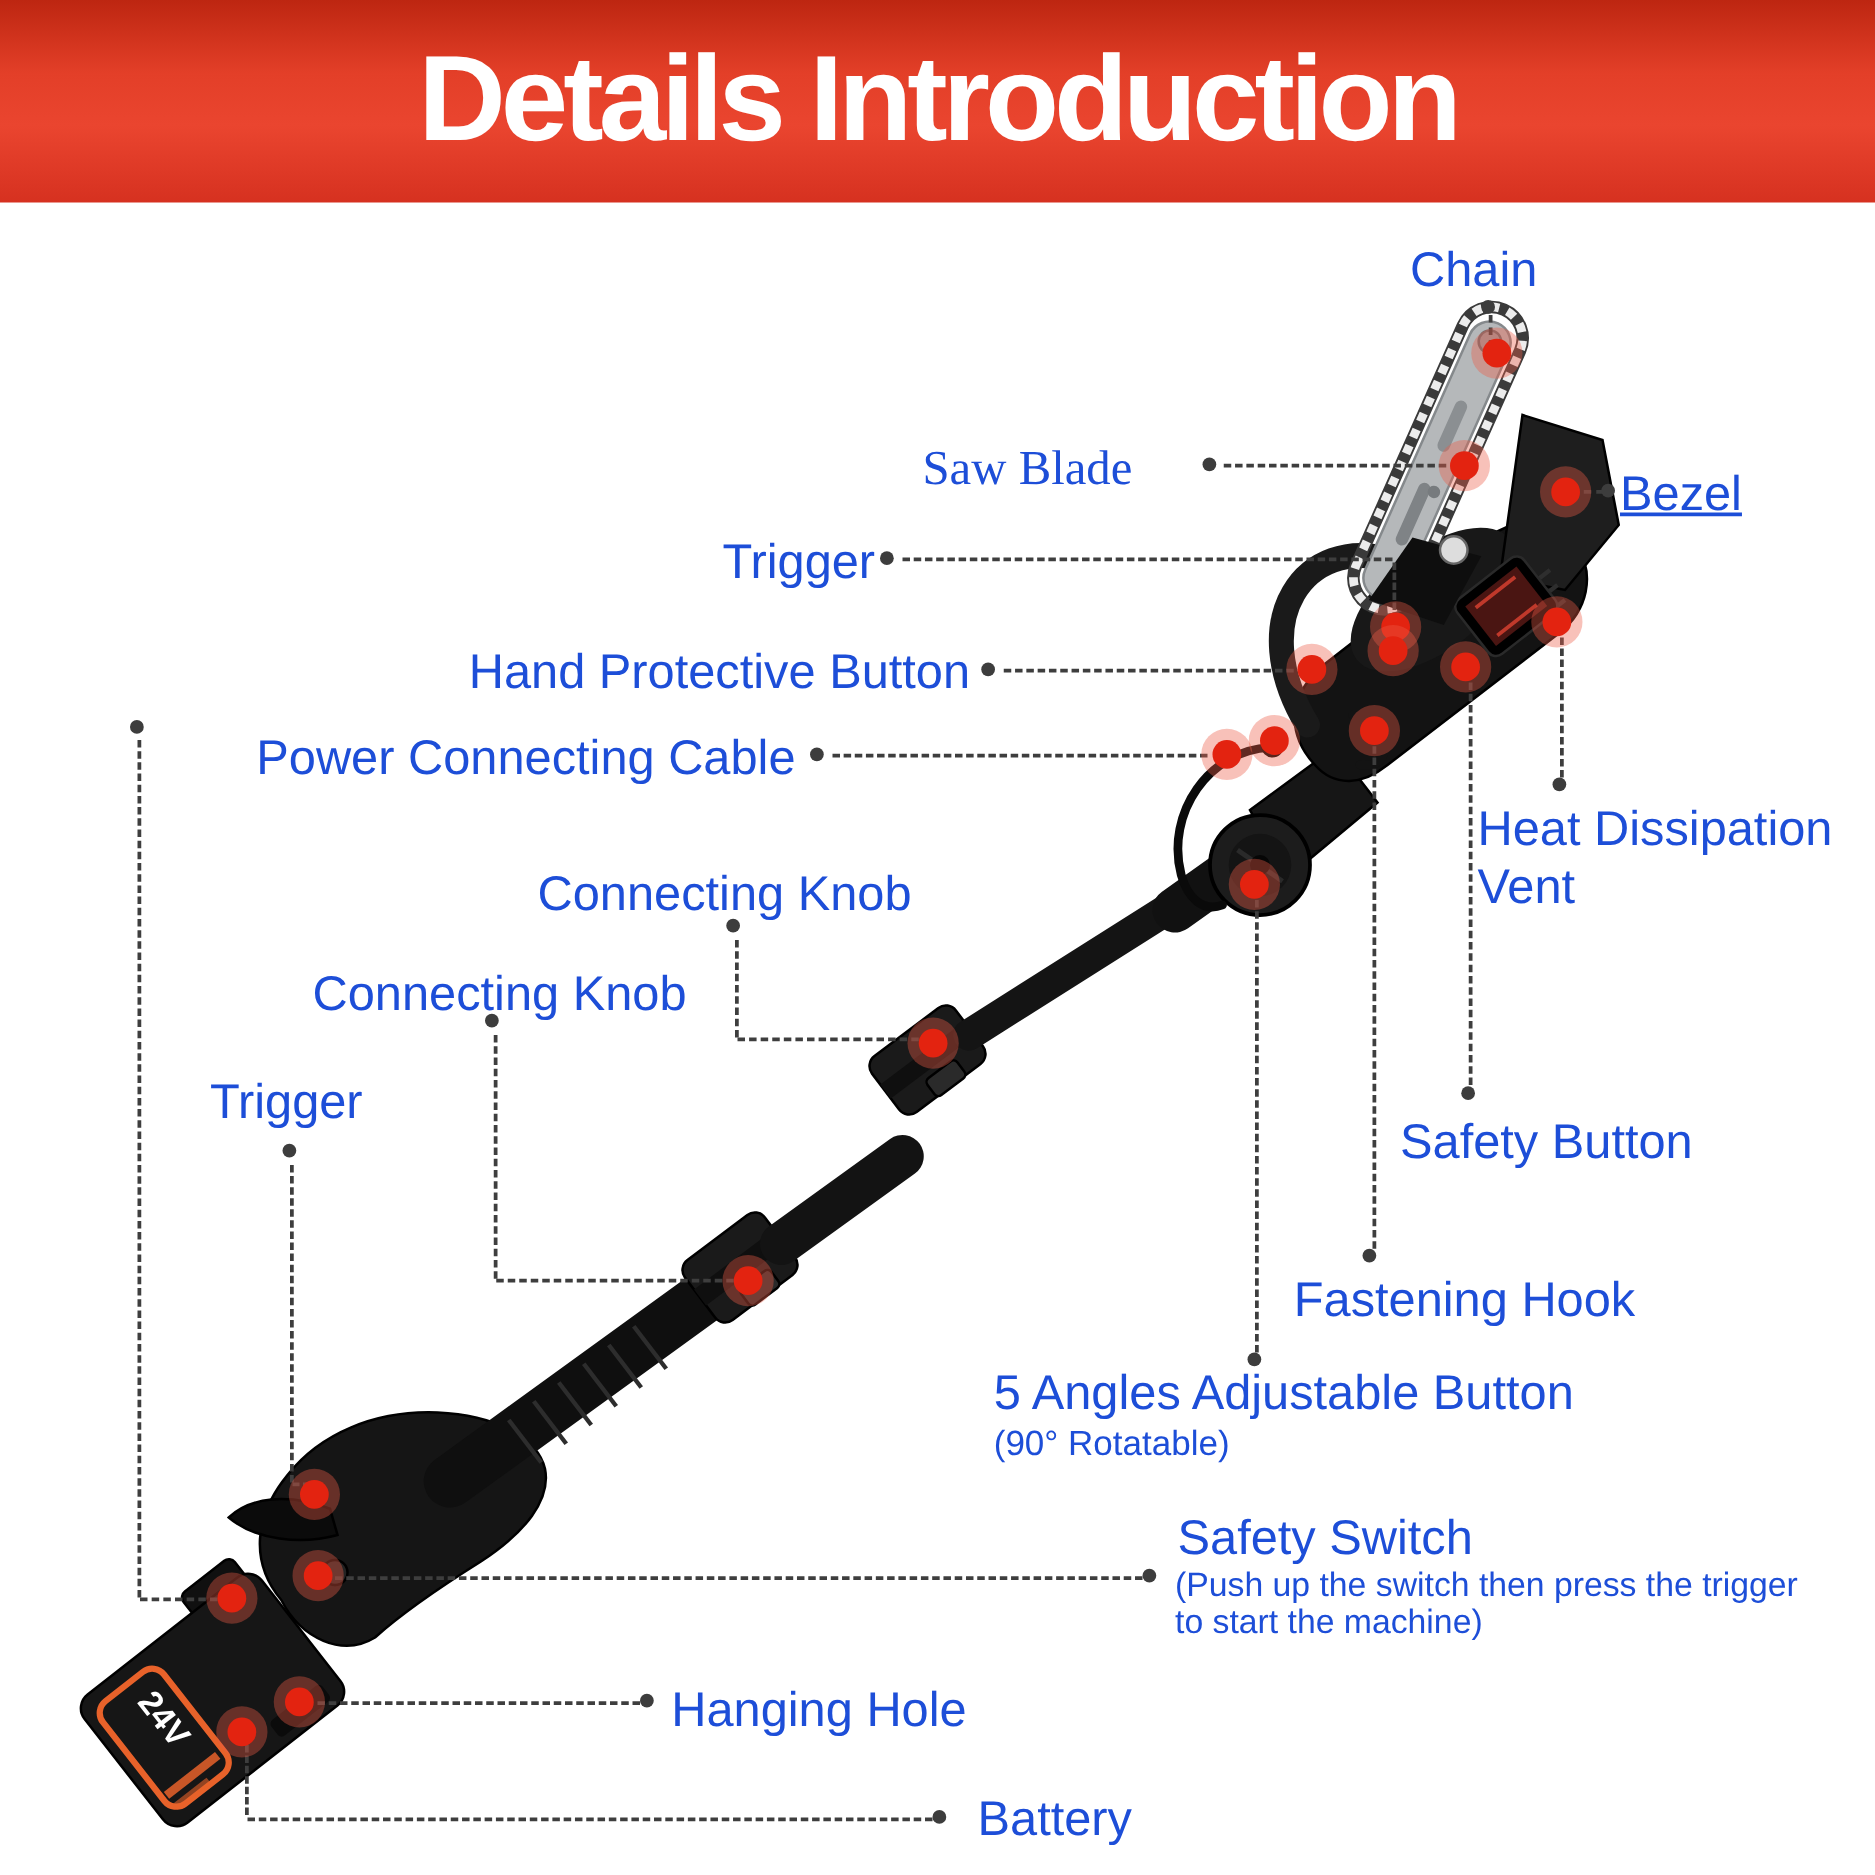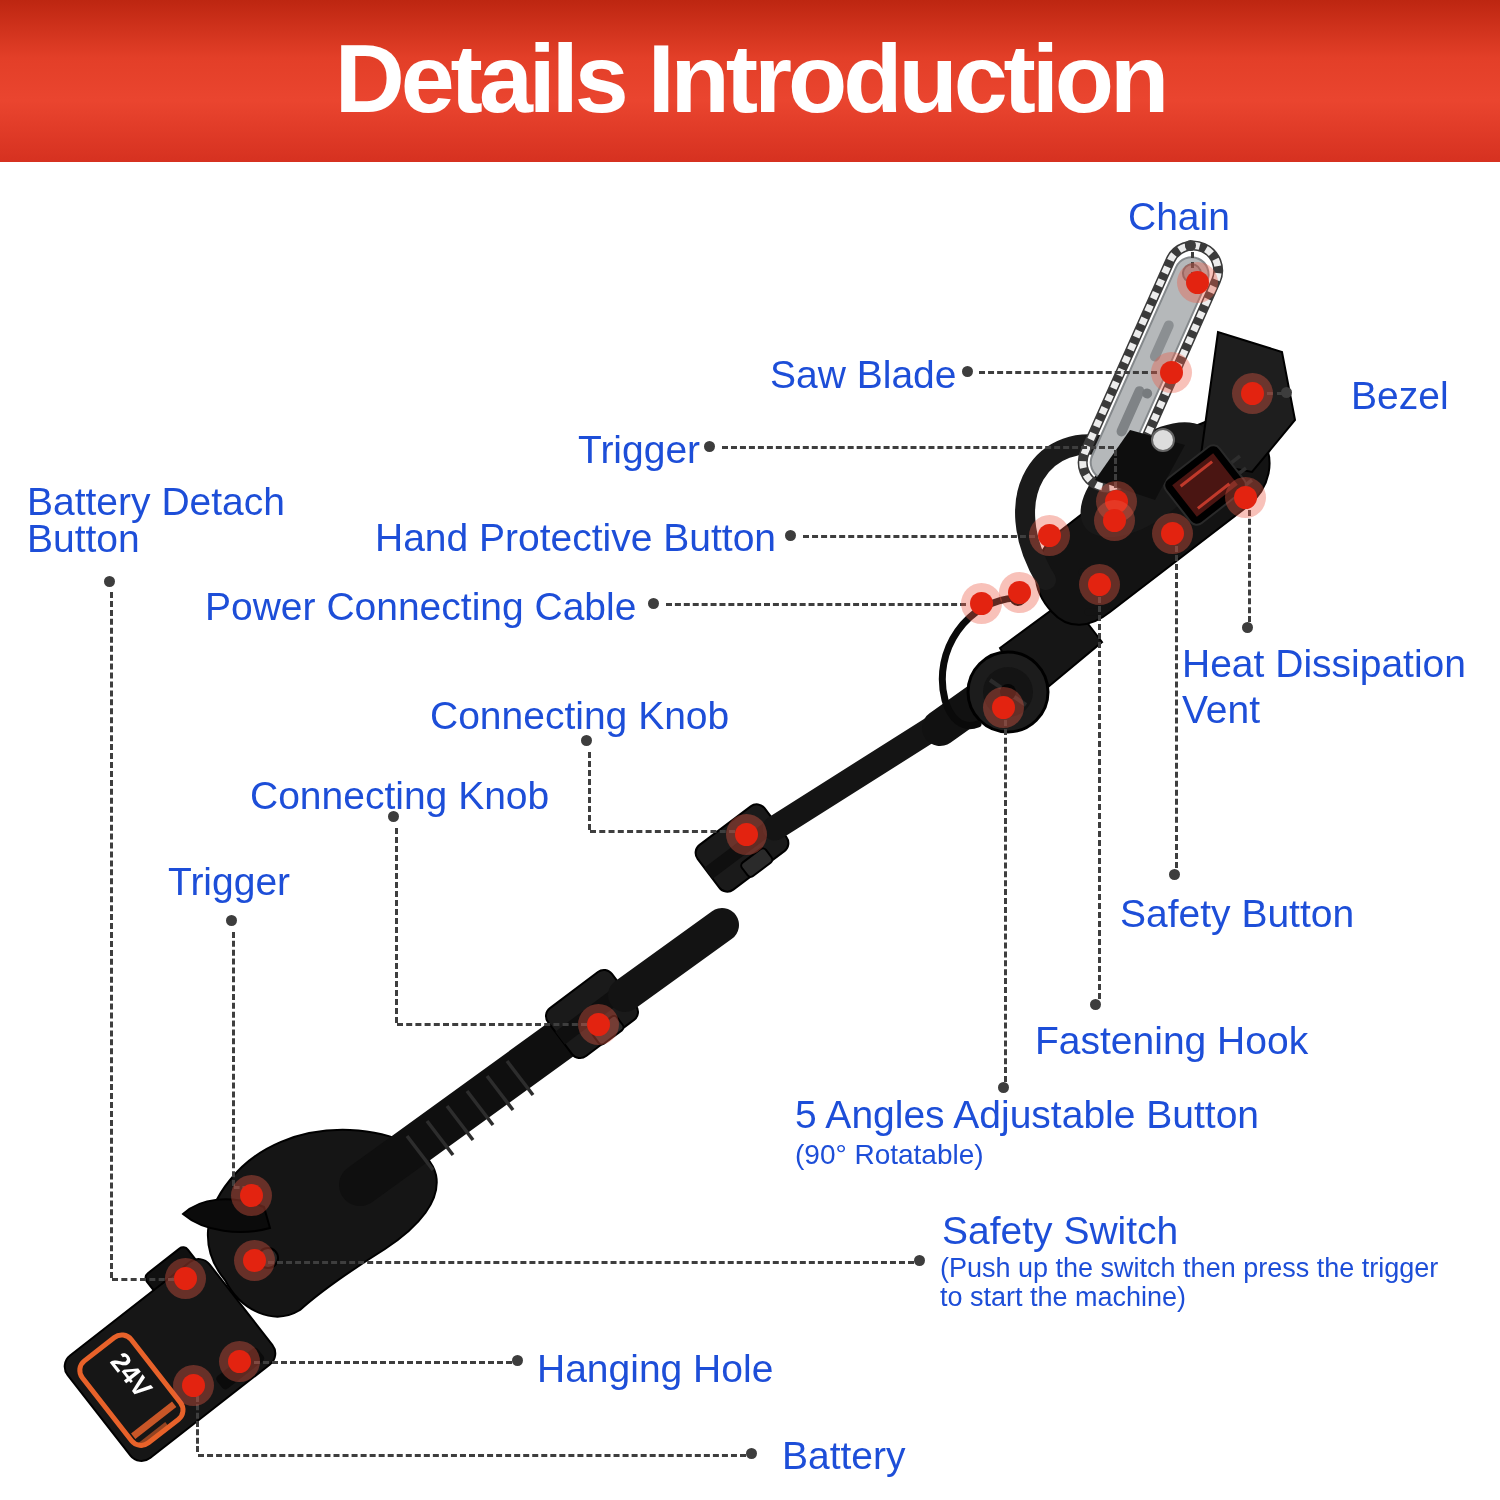--- a/index.html
+++ b/index.html
@@ -176,27 +176,23 @@
   <div class="rdot" style="left:992px;top:696px;"></div>
   <div class="rdot" style="left:735px;top:823px;"></div>
   <div class="rdot" style="left:587px;top:1013px;"></div>
   <div class="rdot" style="left:240px;top:1184px;"></div>
   <div class="rdot" style="left:243px;top:1249px;"></div>
   <div class="rdot" style="left:174px;top:1267px;"></div>
   <div class="rdot" style="left:228px;top:1350px;"></div>
   <div class="rdot" style="left:182px;top:1374px;"></div>
 
   <div class="lbl" style="left:1128px;top:197px;">Chain</div>
-  <div class="lbl" style="left:770px;top:355px;">Saw Blade</div>
-  <div class="lbl" style="left:1351px;top:376px;">Bezel</div>
+  <div class="lbl" style="left:738px;top:355px;font-family:Liberation Serif, serif;">Saw Blade</div>
+  <div class="lbl" style="left:1296px;top:376px;text-decoration:underline;">Bezel</div>
   <div class="lbl" style="left:578px;top:430px;">Trigger</div>
-  <div class="lbl" style="left:27px;top:483px;line-height:37px;">
-    <span style="display:block;">Battery Detach</span>
-    <span style="display:block;">Button</span>
-  </div>
   <div class="lbl" style="left:375px;top:518px;">Hand Protective Button</div>
   <div class="lbl" style="left:205px;top:587px;">Power Connecting Cable</div>
   <div class="lbl" style="left:430px;top:696px;">Connecting Knob</div>
   <div class="lbl" style="left:250px;top:776px;">Connecting Knob</div>
   <div class="lbl" style="left:168px;top:862px;">Trigger</div>
   <div class="lbl" style="left:1182px;top:641px;line-height:46px;">
     <span style="display:block;">Heat Dissipation</span>
     <span style="display:block;">Vent</span>
   </div>
   <div class="lbl" style="left:1035px;top:1021px;">Fastening Hook</div>

